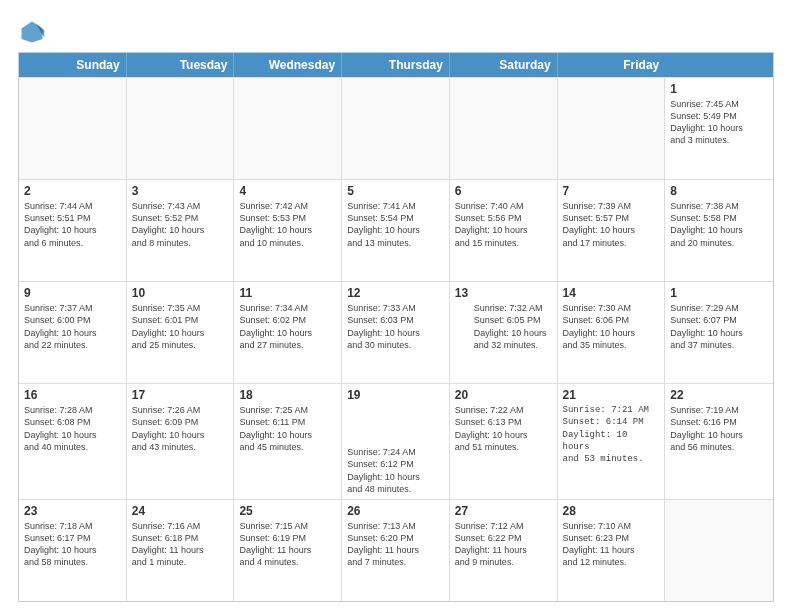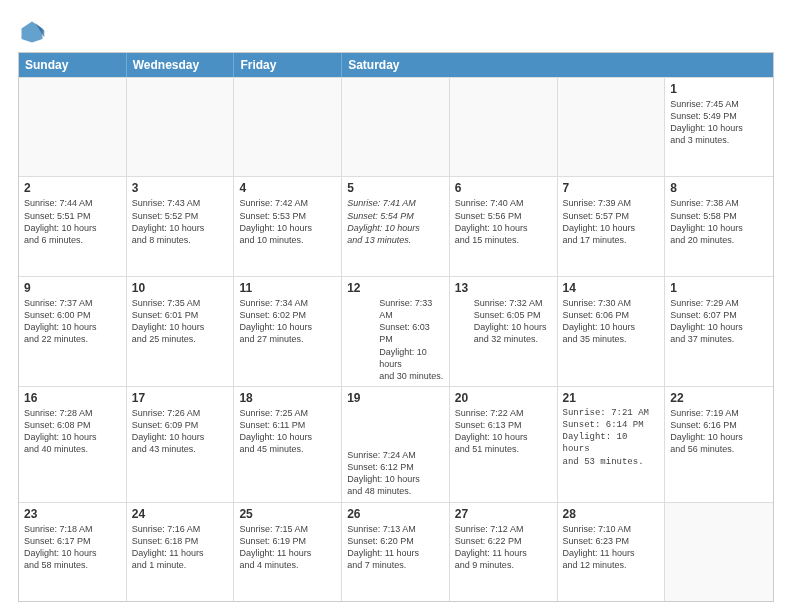--- a/index.html
+++ b/index.html
@@ -69,21 +69,21 @@
     .cal-header {
       display: grid;
       grid-template-columns: repeat(7, 1fr);
       background: #4a90c4;
     }
     .cal-header-cell {
       color: #fff;
       font-size: 12px;
       font-weight: bold;
       padding: 5px 6px;
-      text-align: left;
+      text-align: right;
       border-right: 1px solid #6aaed4;
     }
     .cal-header-cell:last-child { border-right: none; }
     .cal-body {
       flex: 1;
       display: flex;
       flex-direction: column;
     }
     .cal-row {
       display: grid;
@@ -131,23 +131,25 @@
     </div>
     <div class="title-block">
       <div class="month-title"></div>
       <div class="location"></div>
     </div>
   </div>
 
   <div class="calendar">
     <div class="cal-header" id="cal-header-row">
         <div class="cal-header-cell">Sunday</div>
+        <div class="cal-header-cell">Tuesday</div>
         <div class="cal-header-cell">Wednesday</div>
+        <div class="cal-header-cell">Thursday</div>
+        <div class="cal-header-cell">Saturday</div>
         <div class="cal-header-cell">Friday</div>
-        <div class="cal-header-cell">Saturday</div>
       </div>
     <div class="cal-body" id="cal-body">
         <div class="cal-row">
           <div class="cal-cell empty"></div>
           <div class="cal-cell empty"></div>
           <div class="cal-cell empty"></div>
           <div class="cal-cell empty"></div>
           <div class="cal-cell empty"></div>
           <div class="cal-cell empty"></div>
           <div class="cal-cell">
@@ -175,21 +177,21 @@
           </div>
           <div class="cal-cell">
             <div class="day-number">4</div>
             <div class="day-info" style="white-space: pre-line;">Sunrise: 7:42 AM
 Sunset: 5:53 PM
 Daylight: 10 hours
 and 10 minutes.</div>
           </div>
           <div class="cal-cell">
             <div class="day-number">5</div>
-            <div class="day-info" style="white-space: pre-line; font-style: italic;">Sunrise: 7:41 AM
+            <div class="day-info" style="white-space: pre-line;">Sunrise: 7:41 AM
 Sunset: 5:54 PM
 Daylight: 10 hours
 and 13 minutes.</div>
           </div>
           <div class="cal-cell">
             <div class="day-number">6</div>
             <div class="day-info" style="white-space: pre-line;">Sunrise: 7:40 AM
 Sunset: 5:56 PM
 Daylight: 10 hours
 and 15 minutes.</div>
@@ -226,21 +228,21 @@
           </div>
           <div class="cal-cell">
             <div class="day-number">11</div>
             <div class="day-info" style="white-space: pre-line;">Sunrise: 7:34 AM
 Sunset: 6:02 PM
 Daylight: 10 hours
 and 27 minutes.</div>
           </div>
           <div class="cal-cell">
             <div class="day-number">12</div>
-            <div class="day-info" style="white-space: pre-line; margin-left: 32px;">Sunrise: 7:33 AM
+            <div class="day-info" style="white-space: pre-line;">Sunrise: 7:33 AM
 Sunset: 6:03 PM
 Daylight: 10 hours
 and 30 minutes.</div>
           </div>
           <div class="cal-cell">
             <div class="day-number">13</div>
             <div class="day-info" style="white-space: pre-line; margin-left: 19px;">Sunrise: 7:32 AM
 Sunset: 6:05 PM
 Daylight: 10 hours
 and 32 minutes.</div>

